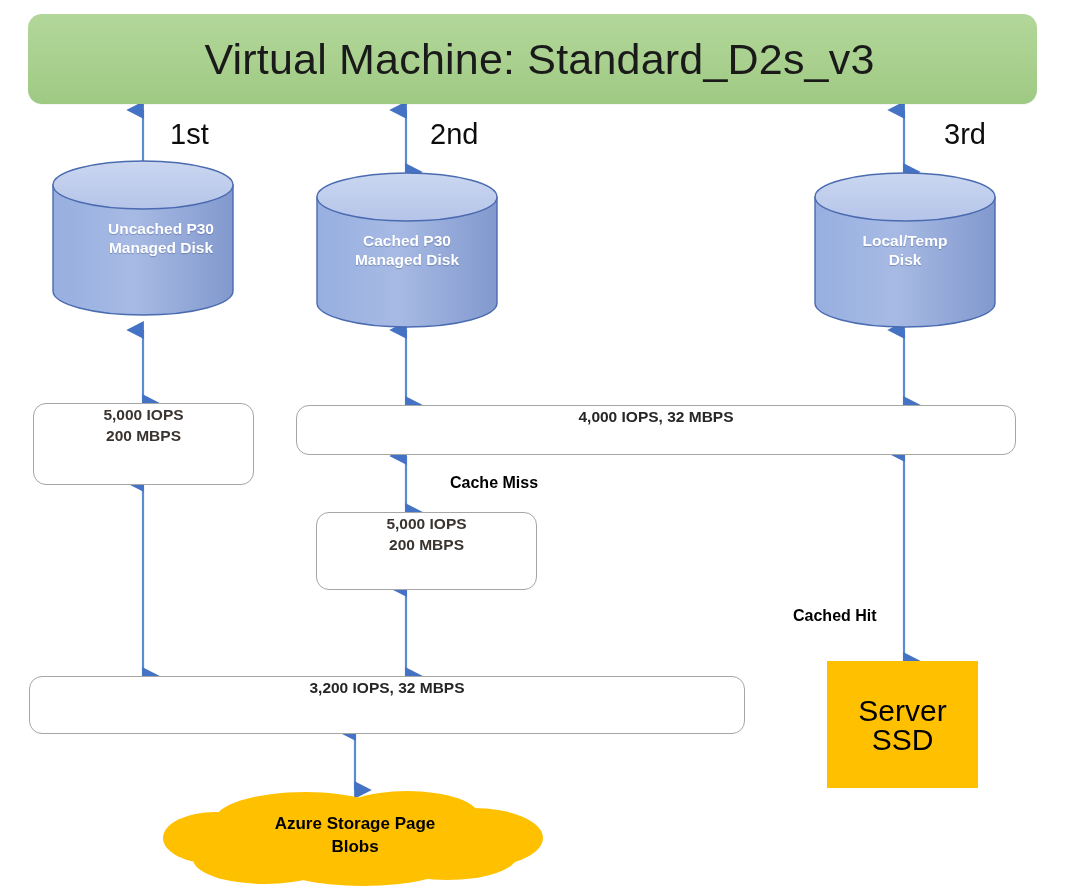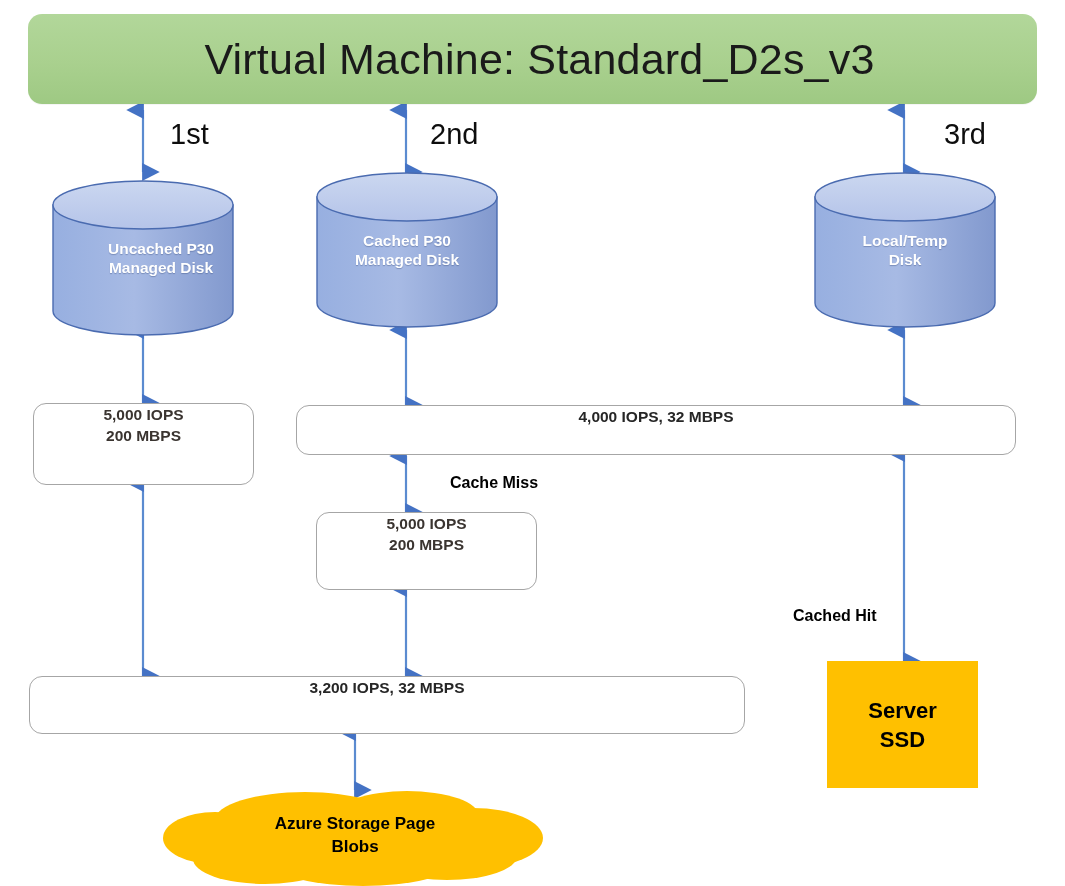--- a/index.html
+++ b/index.html
@@ -79,22 +79,22 @@
   }
 
   
   .ssd{
     background:#ffc000;
     display:flex; align-items:center; justify-content:center;
     text-align:center;
   }
   .ssd .t{
     color:#000000;
-    font-weight:bold;
-    font-size:22px;
+    font-weight:normal;
+    font-size:30px;
     line-height:29px;
   }
   .cloud{ }
   .cloud .t{
     position:absolute; left:0; right:0; top:50%;
     transform:translateY(-52%);
     text-align:center;
     color:#000000;
     font-weight:bold;
     font-size:17px;
@@ -141,21 +141,21 @@
   </svg>
 
   <div class="abs vm-bar">
     <div class="t">Virtual Machine: Standard_D2s_v3</div>
   </div>
 
   <div class="abs ord" style="left:170px;top:118px;">1st</div>
   <div class="abs ord" style="left:430px;top:118px;">2nd</div>
   <div class="abs ord" style="left:944px;top:118px;">3rd</div>
 
-  <div class="abs cyl" style="left:52px;top:180px;width:218px;height:156px;">
+  <div class="abs cyl" style="left:52px;top:160px;width:218px;height:156px;">
     <svg width="182" height="156" viewBox="0 0 182 156">
       <defs>
         <linearGradient id="gBody1" x1="0" y1="0" x2="1" y2="0">
           <stop offset="0%" stop-color="#97AFE0"></stop>
           <stop offset="45%" stop-color="#A7BAE4"></stop>
           <stop offset="100%" stop-color="#8299CE"></stop>
         </linearGradient>
         <linearGradient id="gTop1" x1="0" y1="0" x2="0" y2="1">
           <stop offset="0%" stop-color="#CBD7F0"></stop>
           <stop offset="100%" stop-color="#B5C4E9"></stop>

